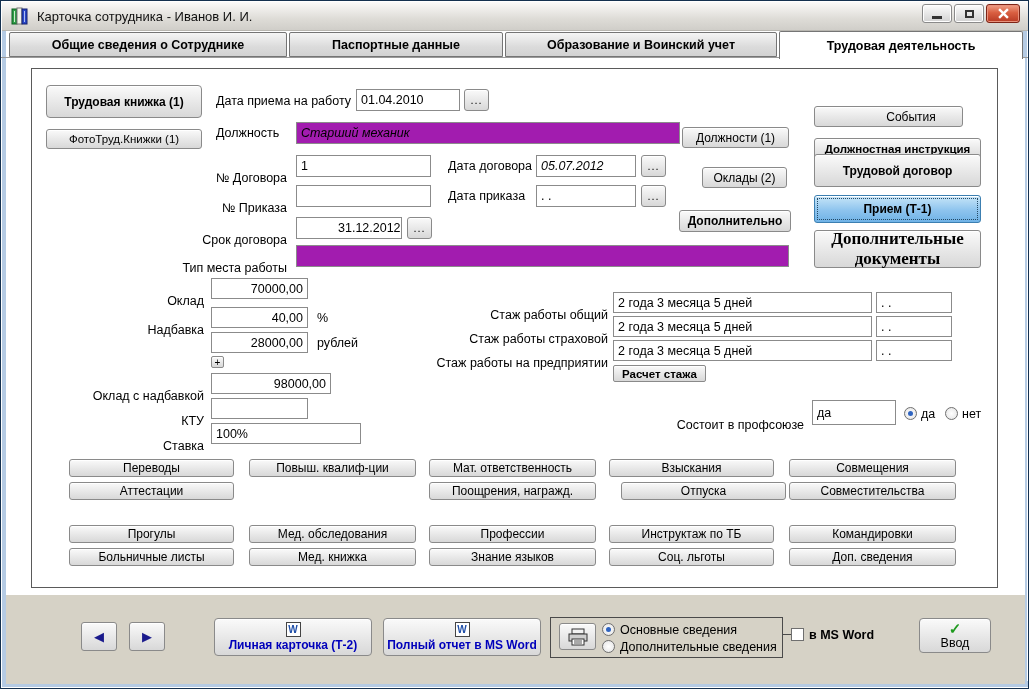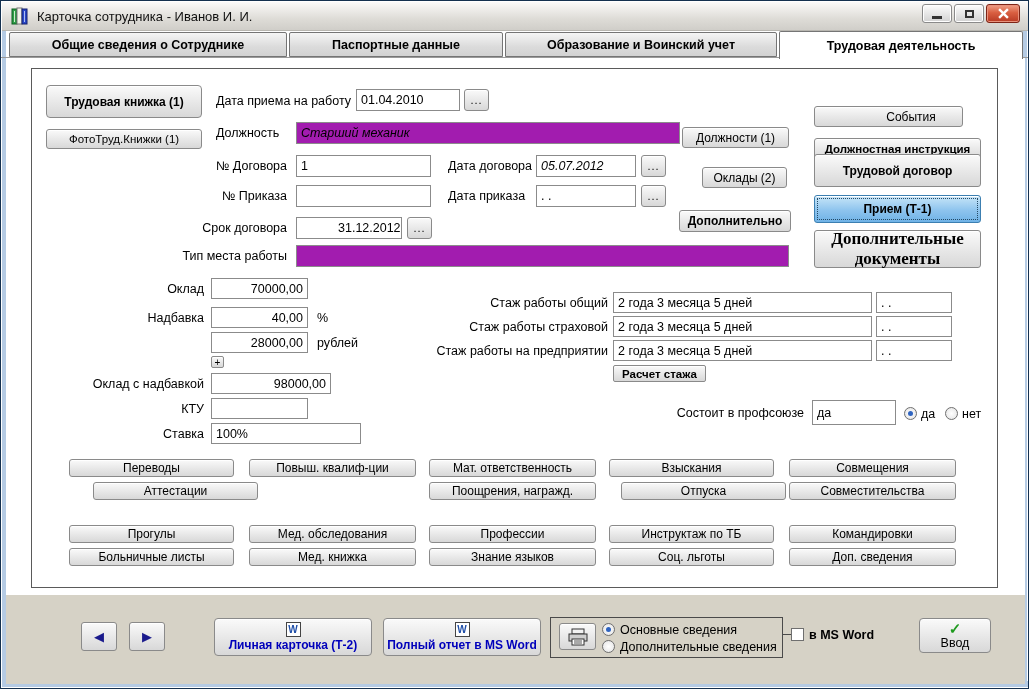--- a/index.html
+++ b/index.html
@@ -60,21 +60,21 @@
     background:linear-gradient(#c8e6f8,#8ec4ee 55%,#6fb2e6);
     border-color:#3c7fb1; outline:1px dotted #244a66; outline-offset:-4px;
   }
   .tb {
     background:#fff; border:1px solid #8b8b8b; font-size:12.5px; color:#000;
     display:flex; align-items:center; padding:0 4px; overflow:hidden; white-space:nowrap;
   }
   .tb.num { justify-content:flex-end; }
   .tb.green { background:#a21caf;font-style:italic; }
   .lbl { font-size:12.5px; color:#000; display:flex; align-items:center; white-space:nowrap; }
-  .lbl.r { justify-content:flex-end; text-align:right; }
+  .lbl.r { justify-content:flex-end; text-align:right;margin-top:12px; }
   .browse { font-size:11px; letter-spacing:1px; }
   .radio { width:13px; height:13px; border-radius:50%; border:1px solid #6f6f6f;
            background:radial-gradient(#ffffff,#e2e2e2); display:inline-block; }
   .radio.sel::after { content:""; display:block; width:5px; height:5px; margin:3px;
            border-radius:50%; background:#2f64c0; }
   .checkbox { width:13px; height:13px; border:1px solid #6f6f6f; background:#fff; }
   .navarrow { font-size:13px; color:#1a1a8c; }
   .word-ic { width:15px; height:15px; border:1px solid #444; background:#fff;
              display:flex; align-items:center; justify-content:center;
              font-size:10px; font-weight:bold; color:#1f4ea8; }
@@ -197,21 +197,21 @@
   <span class="abs radio sel" style="left:903px;top:406px;"></span>
   <div class="abs lbl" style="left:920px;top:403px;height:19px;">да</div>
   <span class="abs radio" style="left:944px;top:406px;"></span>
   <div class="abs lbl" style="left:961px;top:403px;height:19px;">нет</div>
 
   <div class="abs btn" style="left:68px;top:458px;width:165px;height:18px;">Переводы</div>
   <div class="abs btn" style="left:248px;top:458px;width:167px;height:18px;">Повыш. квалиф-ции</div>
   <div class="abs btn" style="left:428px;top:458px;width:167px;height:18px;">Мат. ответственность</div>
   <div class="abs btn" style="left:608px;top:458px;width:165px;height:18px;">Взыскания</div>
   <div class="abs btn" style="left:788px;top:458px;width:167px;height:18px;">Совмещения</div>
-  <div class="abs btn" style="left:68px;top:481px;width:165px;height:18px;margin-left:24px;">Аттестации</div>
+  <div class="abs btn" style="left:68px;top:481px;width:165px;height:18px;">Аттестации</div>
   <div class="abs btn" style="left:428px;top:481px;width:167px;height:18px;">Поощрения, награжд.</div>
   <div class="abs btn" style="left:608px;top:481px;width:165px;height:18px;margin-left:12px;">Отпуска</div>
   <div class="abs btn" style="left:788px;top:481px;width:167px;height:18px;">Совместительства</div>
 
   <div class="abs btn" style="left:68px;top:524px;width:165px;height:18px;">Прогулы</div>
   <div class="abs btn" style="left:248px;top:524px;width:167px;height:18px;">Мед. обследования</div>
   <div class="abs btn" style="left:428px;top:524px;width:167px;height:18px;">Профессии</div>
   <div class="abs btn" style="left:608px;top:524px;width:165px;height:18px;">Инструктаж по ТБ</div>
   <div class="abs btn" style="left:788px;top:524px;width:167px;height:18px;">Командировки</div>
   <div class="abs btn" style="left:68px;top:547px;width:165px;height:18px;">Больничные листы</div>

